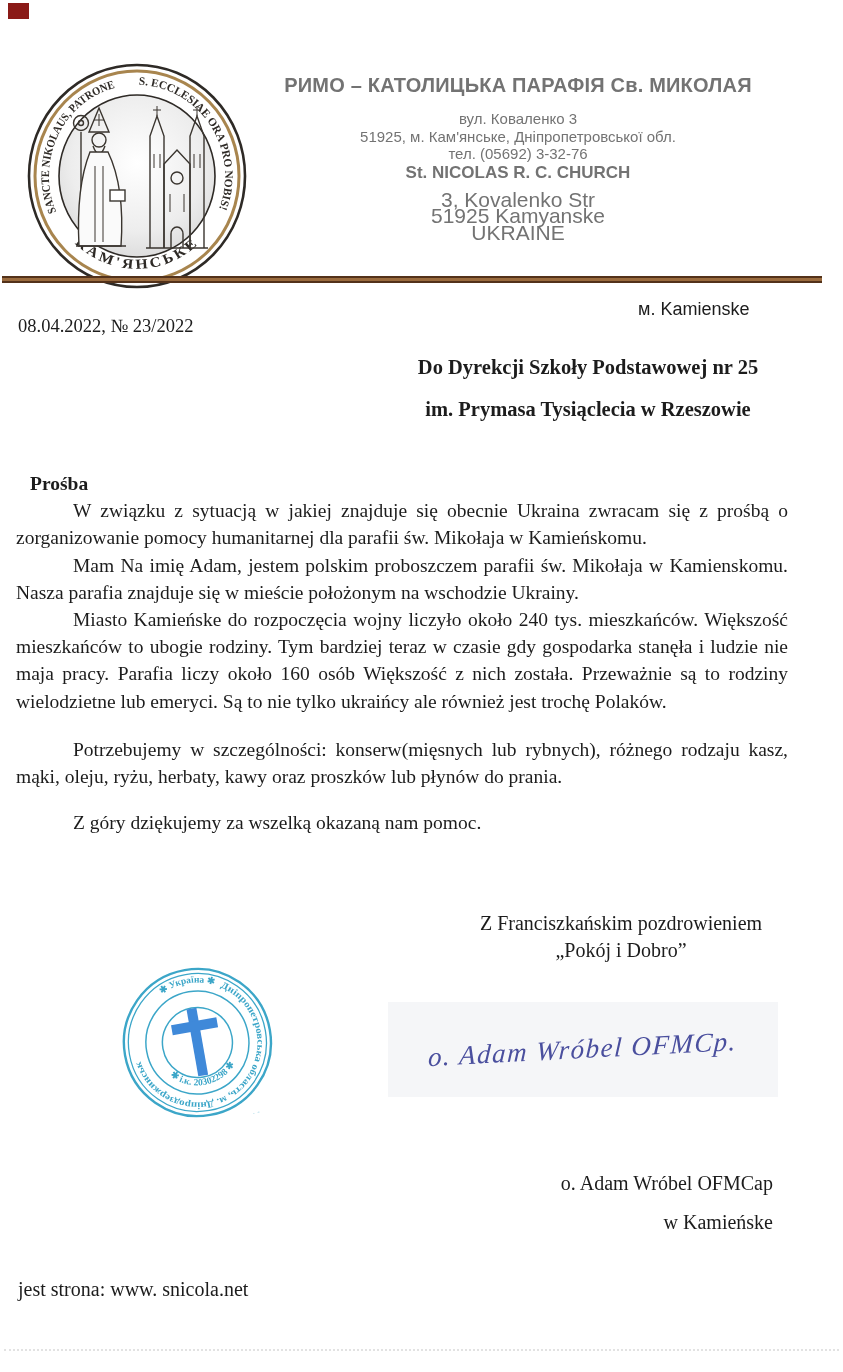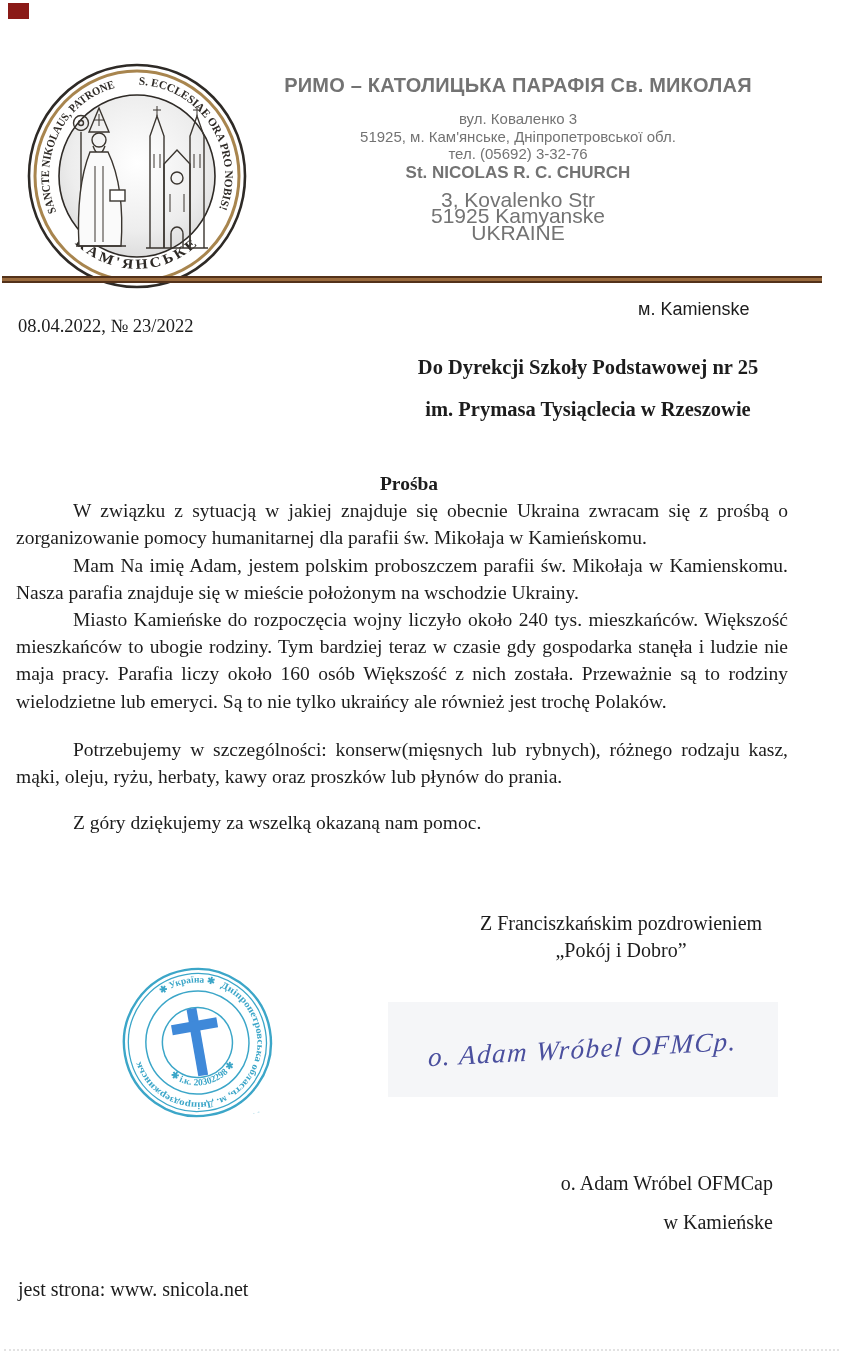--- a/index.html
+++ b/index.html
@@ -25,21 +25,21 @@
   .meta-date{position:absolute;left:18px;top:316px;font-size:18.5px;}
   .meta-place{position:absolute;left:638px;top:299px;font-size:18px;
               font-family:"Liberation Sans",sans-serif;}
 
   .addr-block{position:absolute;left:353px;top:356px;width:470px;text-align:center;
               font-weight:bold;font-size:20.5px;}
   .addr-block .l2{margin-top:19px;}
 
   .body-block{position:absolute;left:16px;top:470px;width:772px;
               font-size:19.5px;line-height:27.2px;}
-  .heading{text-align:center;font-weight:bold;padding-left:14px;}
+  .heading{text-align:left;font-weight:bold;padding-left:14px;}
   .para{margin:0;text-align:justify;text-indent:57px;}
   .gap-lg{margin-top:21px;}
   .gap-md{margin-top:19px;}
 
   .closing{position:absolute;top:910px;right:66px;width:312px;text-align:center;
            font-size:20px;line-height:27px;}
 
   .stamp{position:absolute;left:121px;top:964px;width:153px;height:158px;
          opacity:.92;transform:rotate(-10deg);}
   .stamp svg{width:100%;height:100%;}

